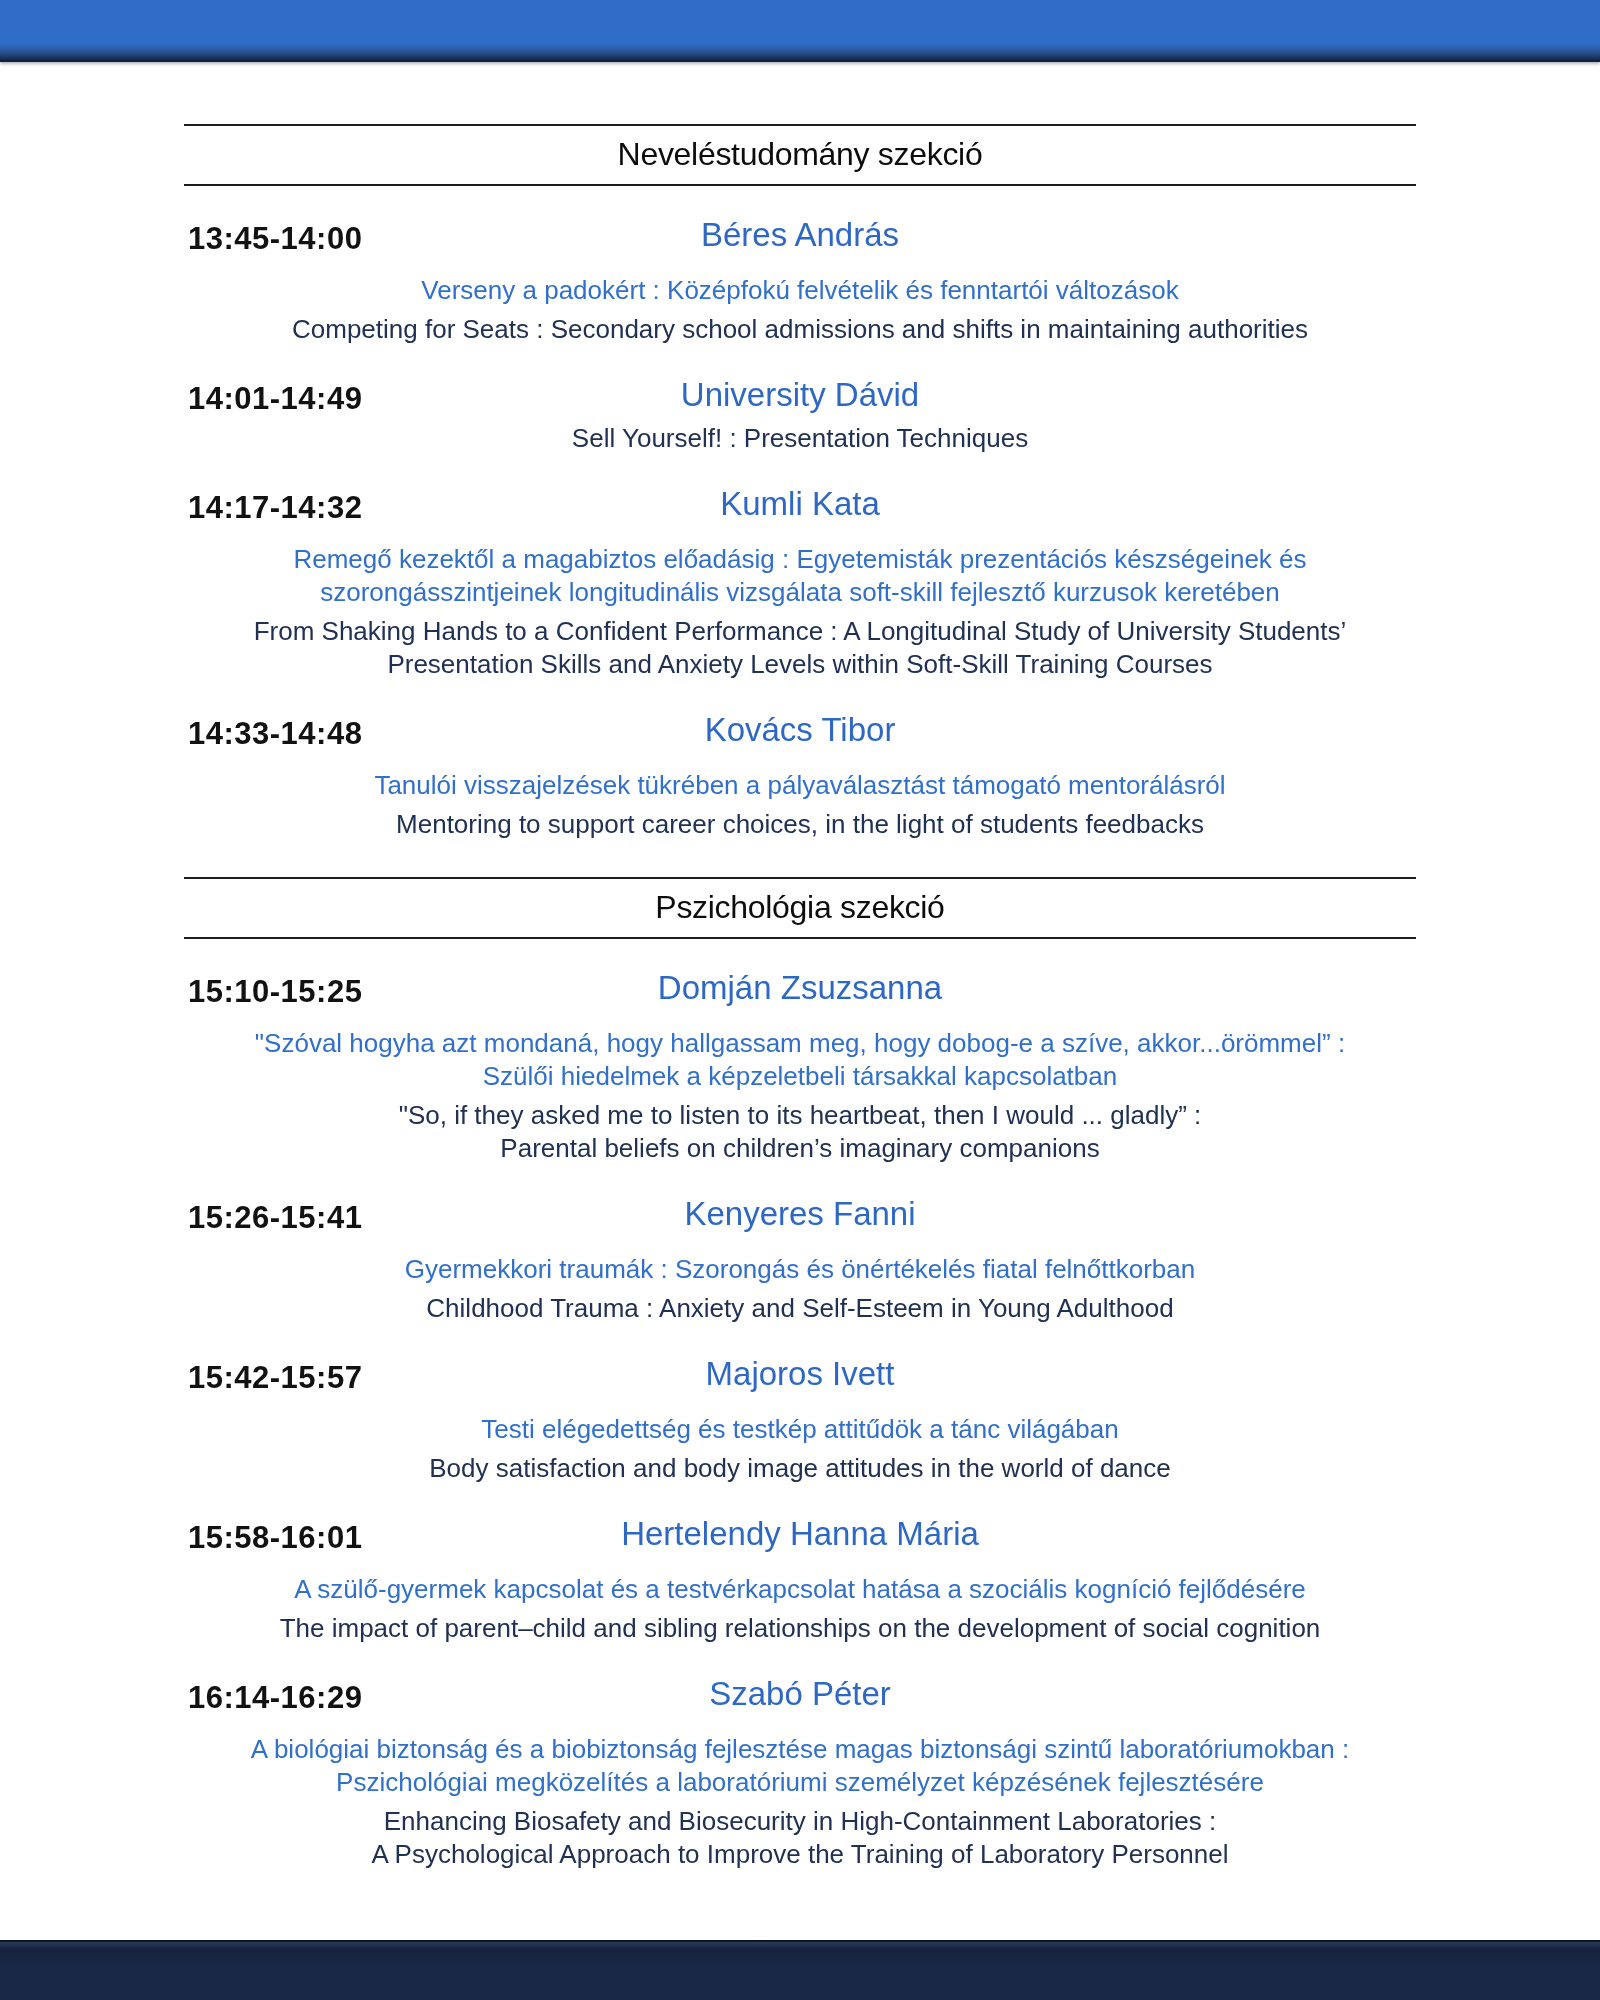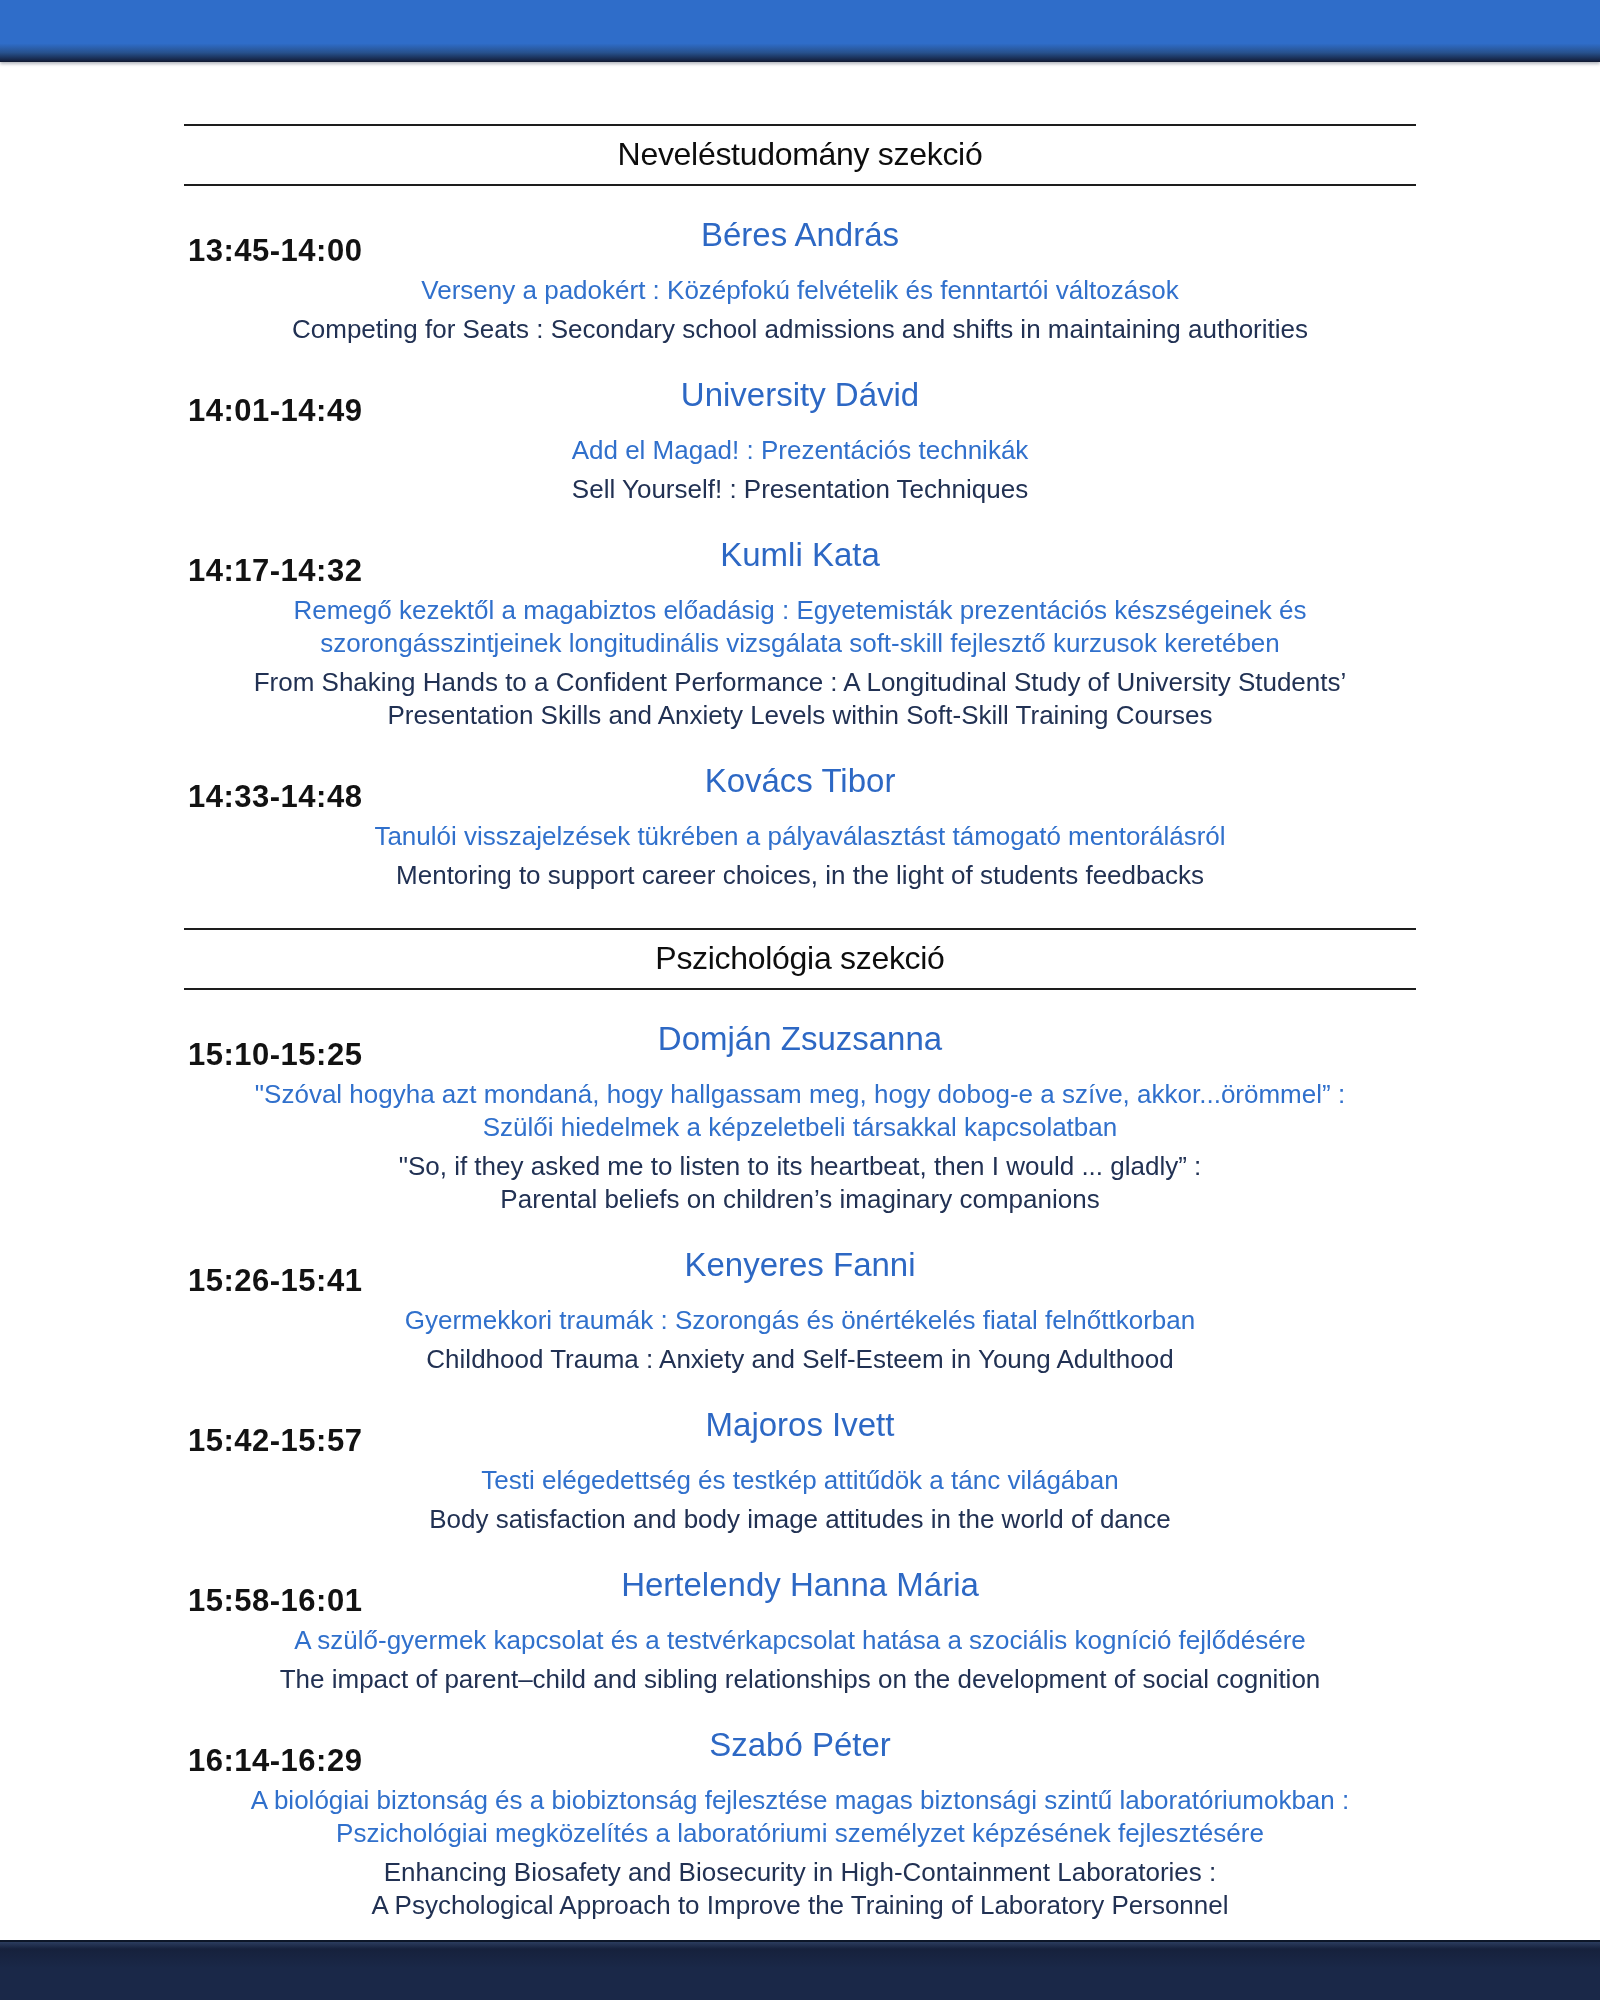--- a/index.html
+++ b/index.html
@@ -59,21 +59,21 @@
   .entry { margin-top: 28px; }
 
   .entry-row {
     position: relative;
     line-height: 42px;
     min-height: 42px;
   }
   .time {
     position: absolute;
     left: 4px;
-    top: 16px;
+    top: 4px;
     font-weight: bold;
     font-size: 31px;
     color: var(--time-black, #121212);
     letter-spacing: 0.5px;
   }
   .speaker {
     text-align: center;
     font-weight: normal;
     font-size: 33px;
     color: var(--name-blue, #2d68c4);
@@ -109,23 +109,20 @@
         </div>
         <div class="title-en">
           <div class="title-line">Competing for Seats : Secondary school admissions and shifts in maintaining authorities</div>
         </div>
       </div>
       <div class="entry">
         <div class="entry-row">
           <div class="time">14:01-14:49</div>
           <div class="speaker">University Dávid</div>
         </div>
-        <div class="title-hu">
-          <div class="title-line">Add el Magad! : Prezentációs technikák</div>
-        </div>
         <div class="title-en">
           <div class="title-line">Sell Yourself! : Presentation Techniques</div>
         </div>
       </div>
       <div class="entry">
         <div class="entry-row">
           <div class="time">14:17-14:32</div>
           <div class="speaker">Kumli Kata</div>
         </div>
         <div class="title-hu">

